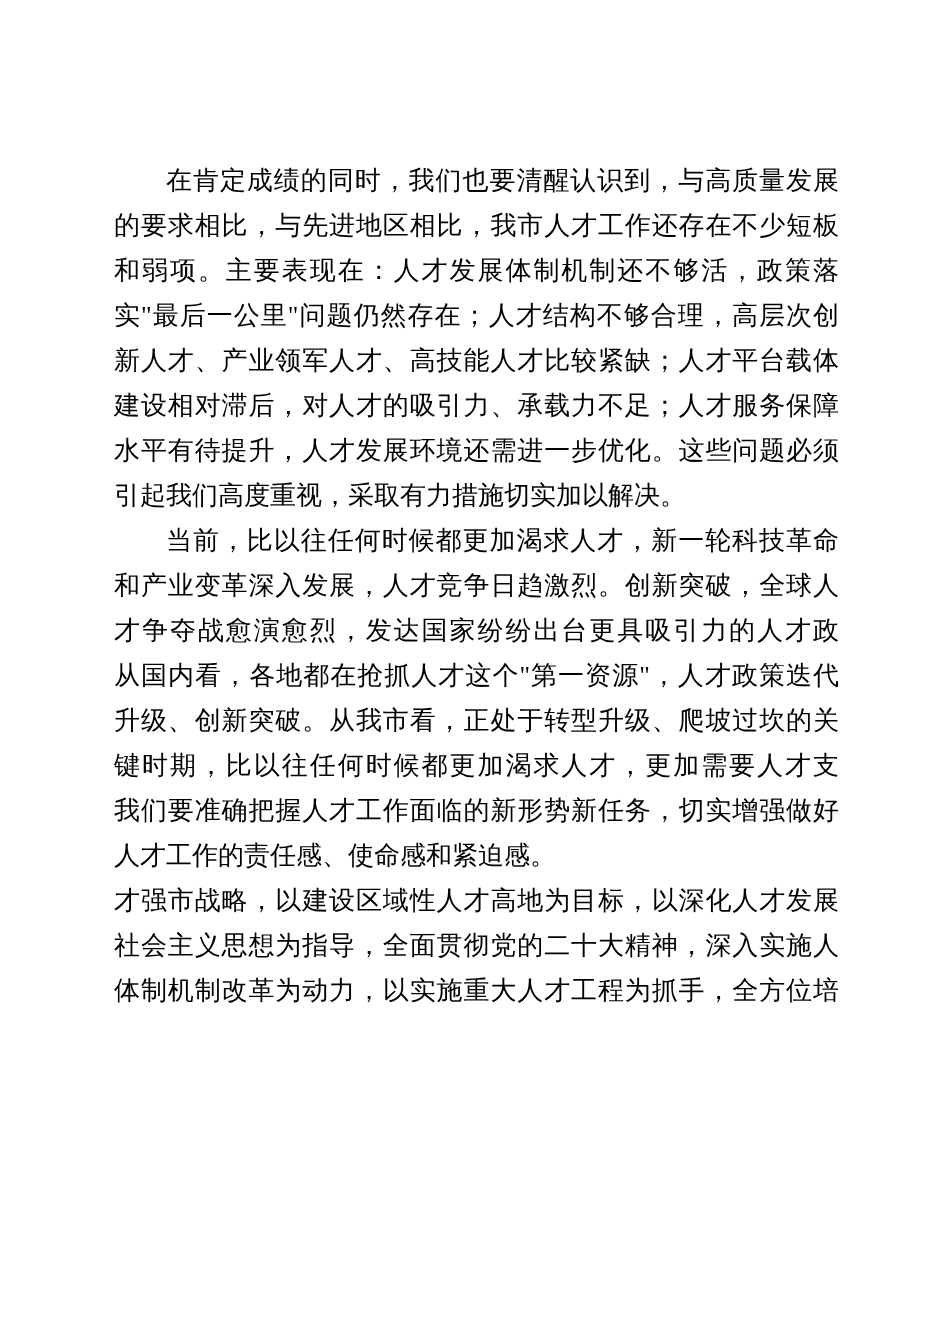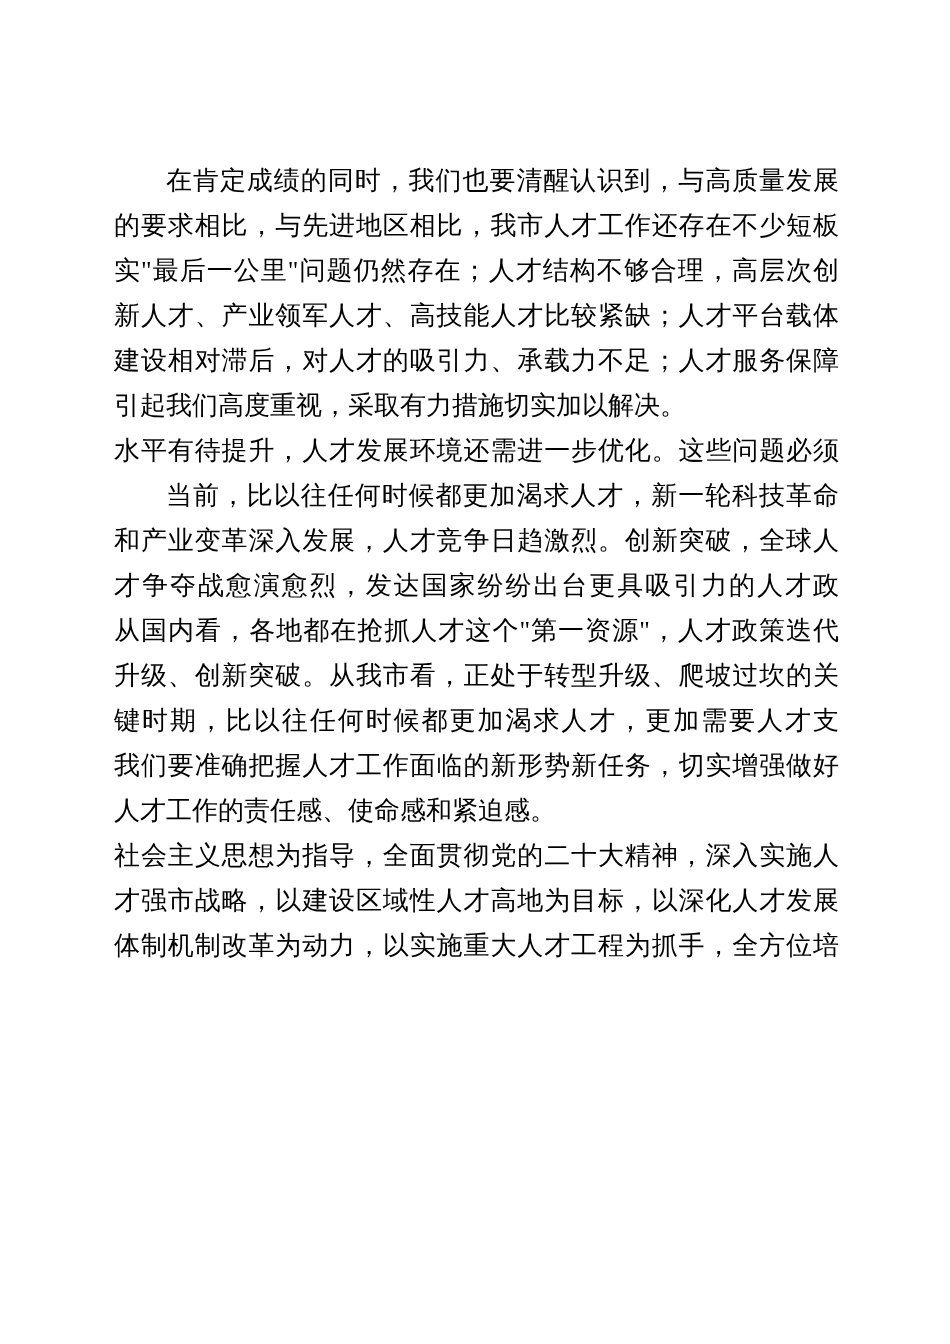--- a/index.html
+++ b/index.html
@@ -45,35 +45,36 @@
   }
 </style>
 </head>
 <body>
 
 <div class="page">
   <div class="text-block" id="paragraphs-root">
       <div class="paragraph">
         <div class="line first">在肯定成绩的同时，我们也要清醒认识到，与高质量发展</div>
         <div class="line">的要求相比，与先进地区相比，我市人才工作还存在不少短板</div>
+        <div class="line">和弱项。主要表现在：人才发展体制机制还不够活，政策落</div>
         <div class="line">实"最后一公里"问题仍然存在；人才结构不够合理，高层次创</div>
         <div class="line">新人才、产业领军人才、高技能人才比较紧缺；人才平台载体</div>
         <div class="line">建设相对滞后，对人才的吸引力、承载力不足；人才服务保障</div>
+        <div class="line">水平有待提升，人才发展环境还需进一步优化。这些问题必须</div>
         <div class="line para-end">引起我们高度重视，采取有力措施切实加以解决。</div>
-        <div class="line">水平有待提升，人才发展环境还需进一步优化。这些问题必须</div>
       </div>
       <div class="paragraph">
         <div class="line first">当前，比以往任何时候都更加渴求人才，新一轮科技革命</div>
         <div class="line">和产业变革深入发展，人才竞争日趋激烈。创新突破，全球人</div>
         <div class="line">才争夺战愈演愈烈，发达国家纷纷出台更具吸引力的人才政策。</div>
         <div class="line">从国内看，各地都在抢抓人才这个"第一资源"，人才政策迭代</div>
         <div class="line">升级、创新突破。从我市看，正处于转型升级、爬坡过坎的关</div>
         <div class="line">键时期，比以往任何时候都更加渴求人才，更加需要人才支撑。</div>
         <div class="line">我们要准确把握人才工作面临的新形势新任务，切实增强做好</div>
         <div class="line para-end">人才工作的责任感、使命感和紧迫感。</div>
       </div>
       <div class="paragraph">
+        <div class="line">才强市战略，以建设区域性人才高地为目标，以深化人才发展</div>
         <div class="line">社会主义思想为指导，全面贯彻党的二十大精神，深入实施人</div>
-        <div class="line">才强市战略，以建设区域性人才高地为目标，以深化人才发展</div>
         <div class="line">体制机制改革为动力，以实施重大人才工程为抓手，全方位培</div>
       </div>
     </div>
 </div>
 
 </body></html>

